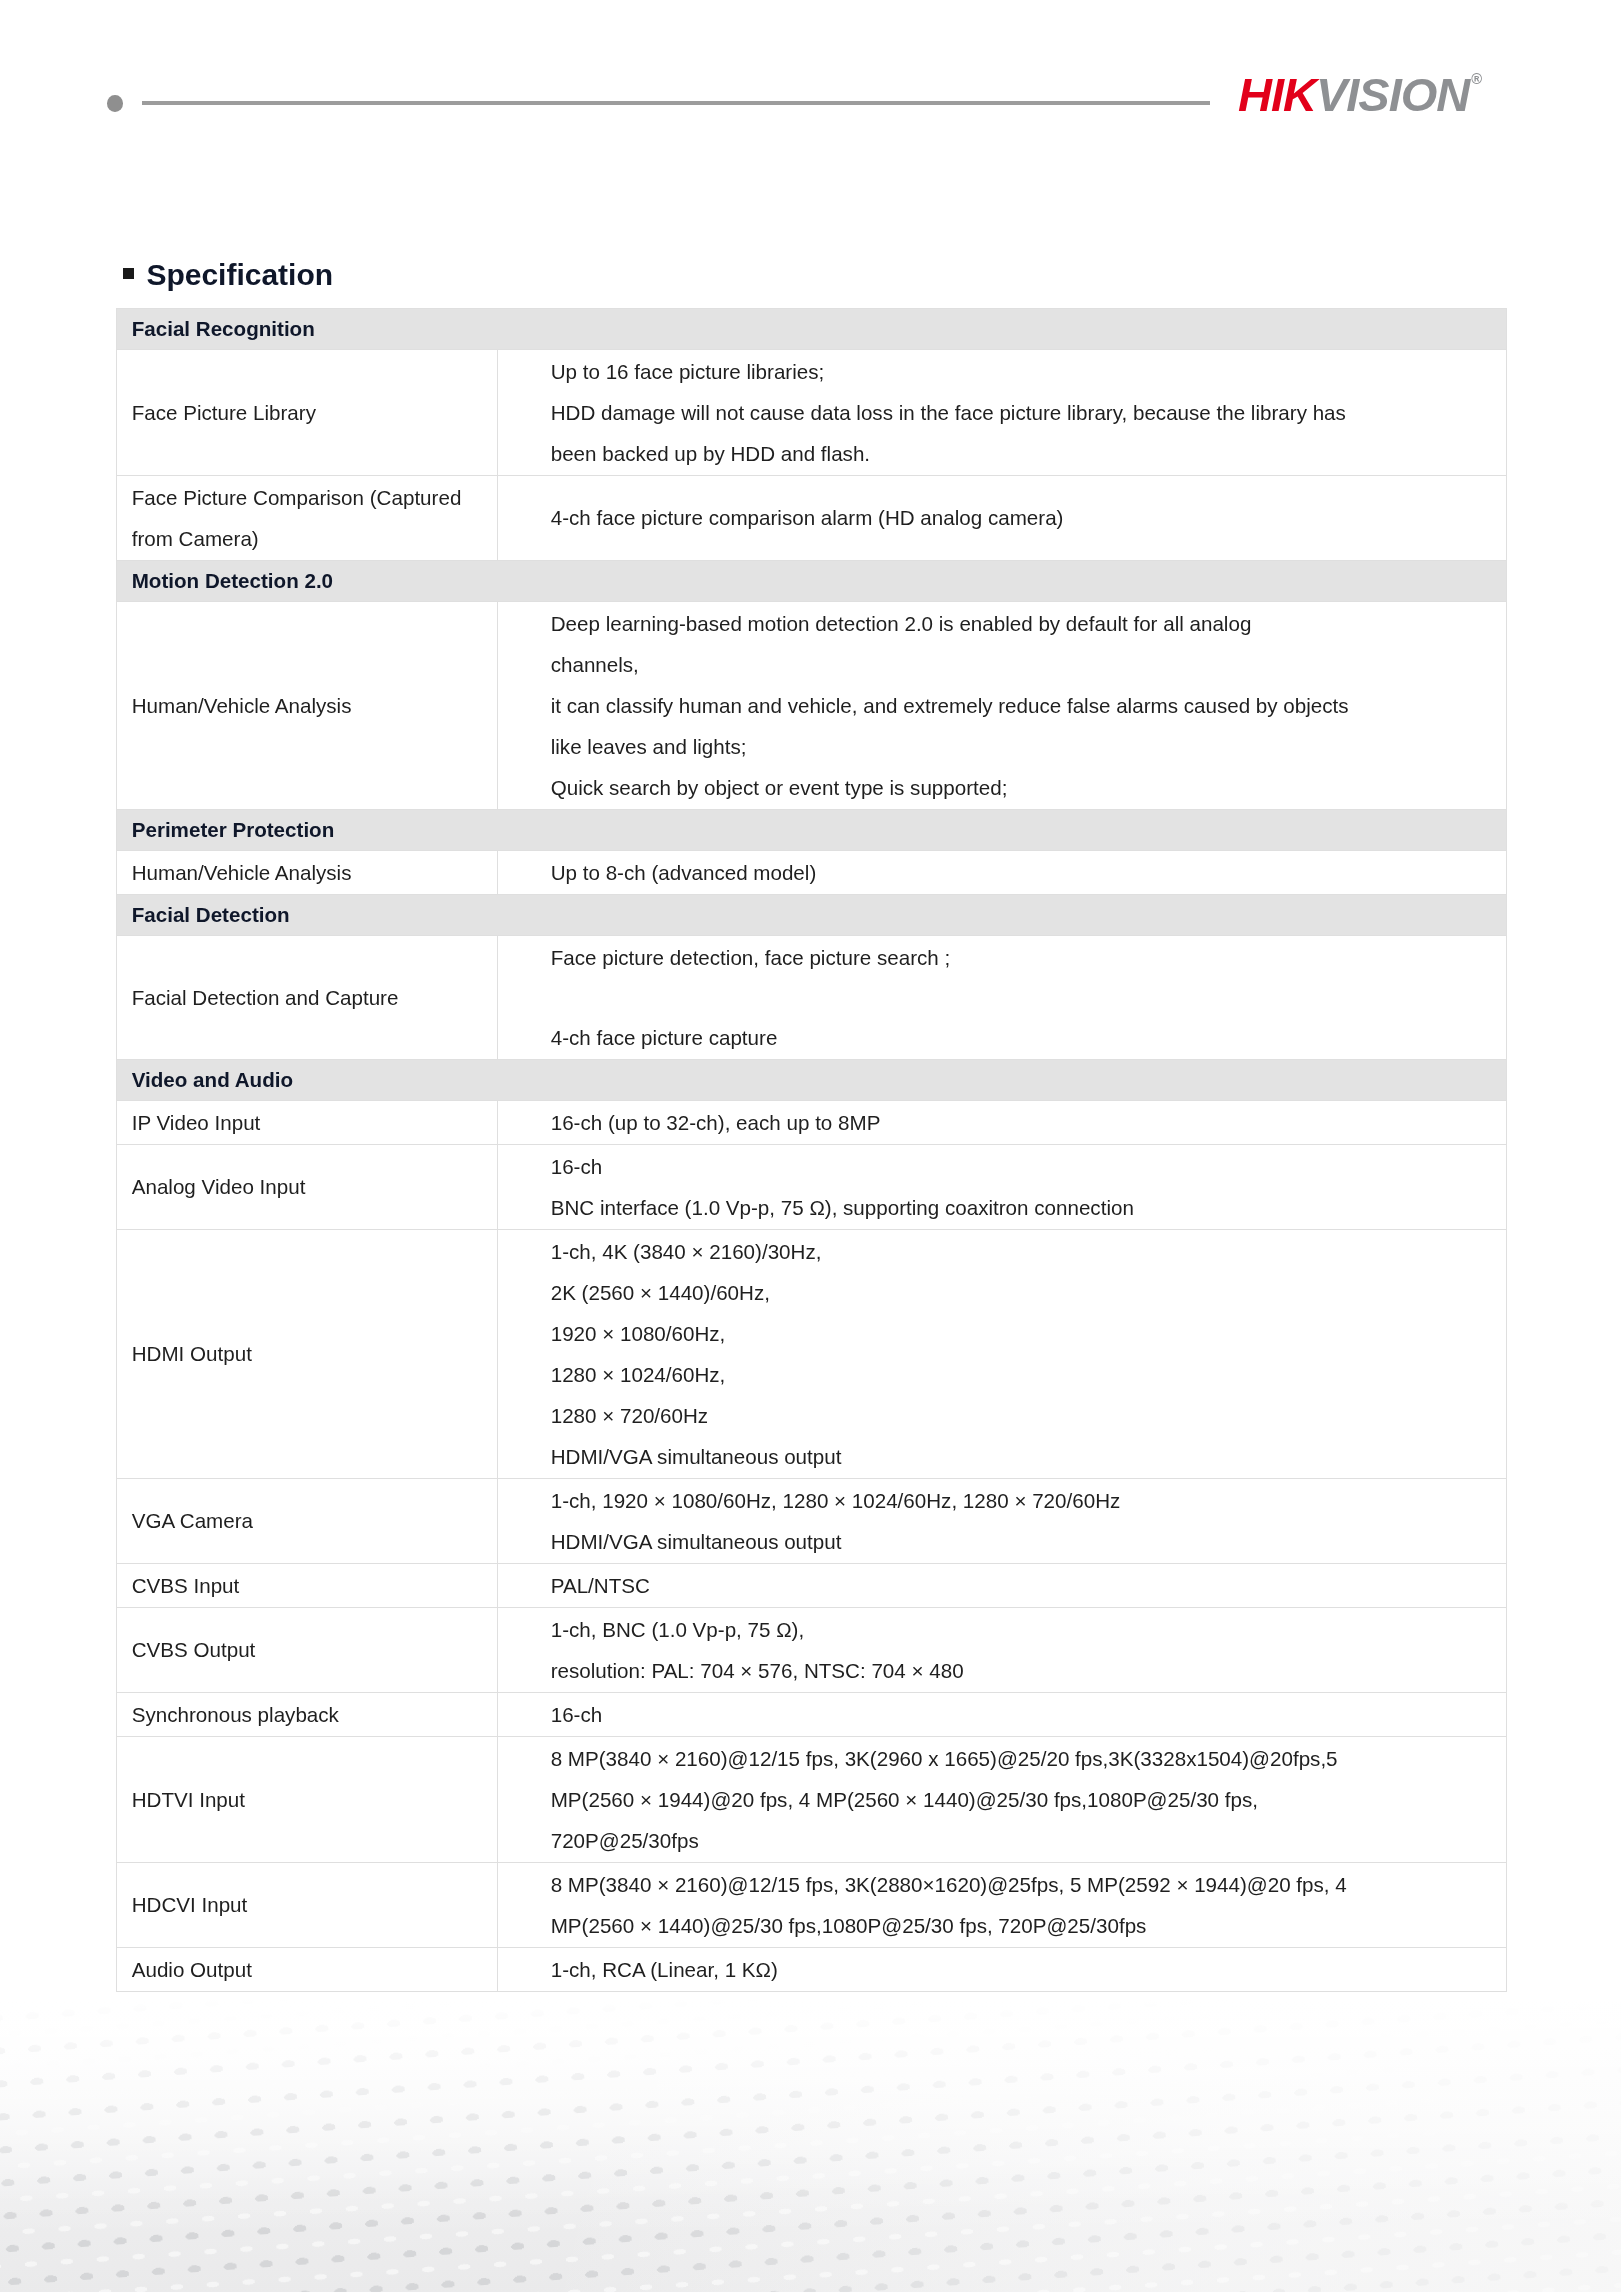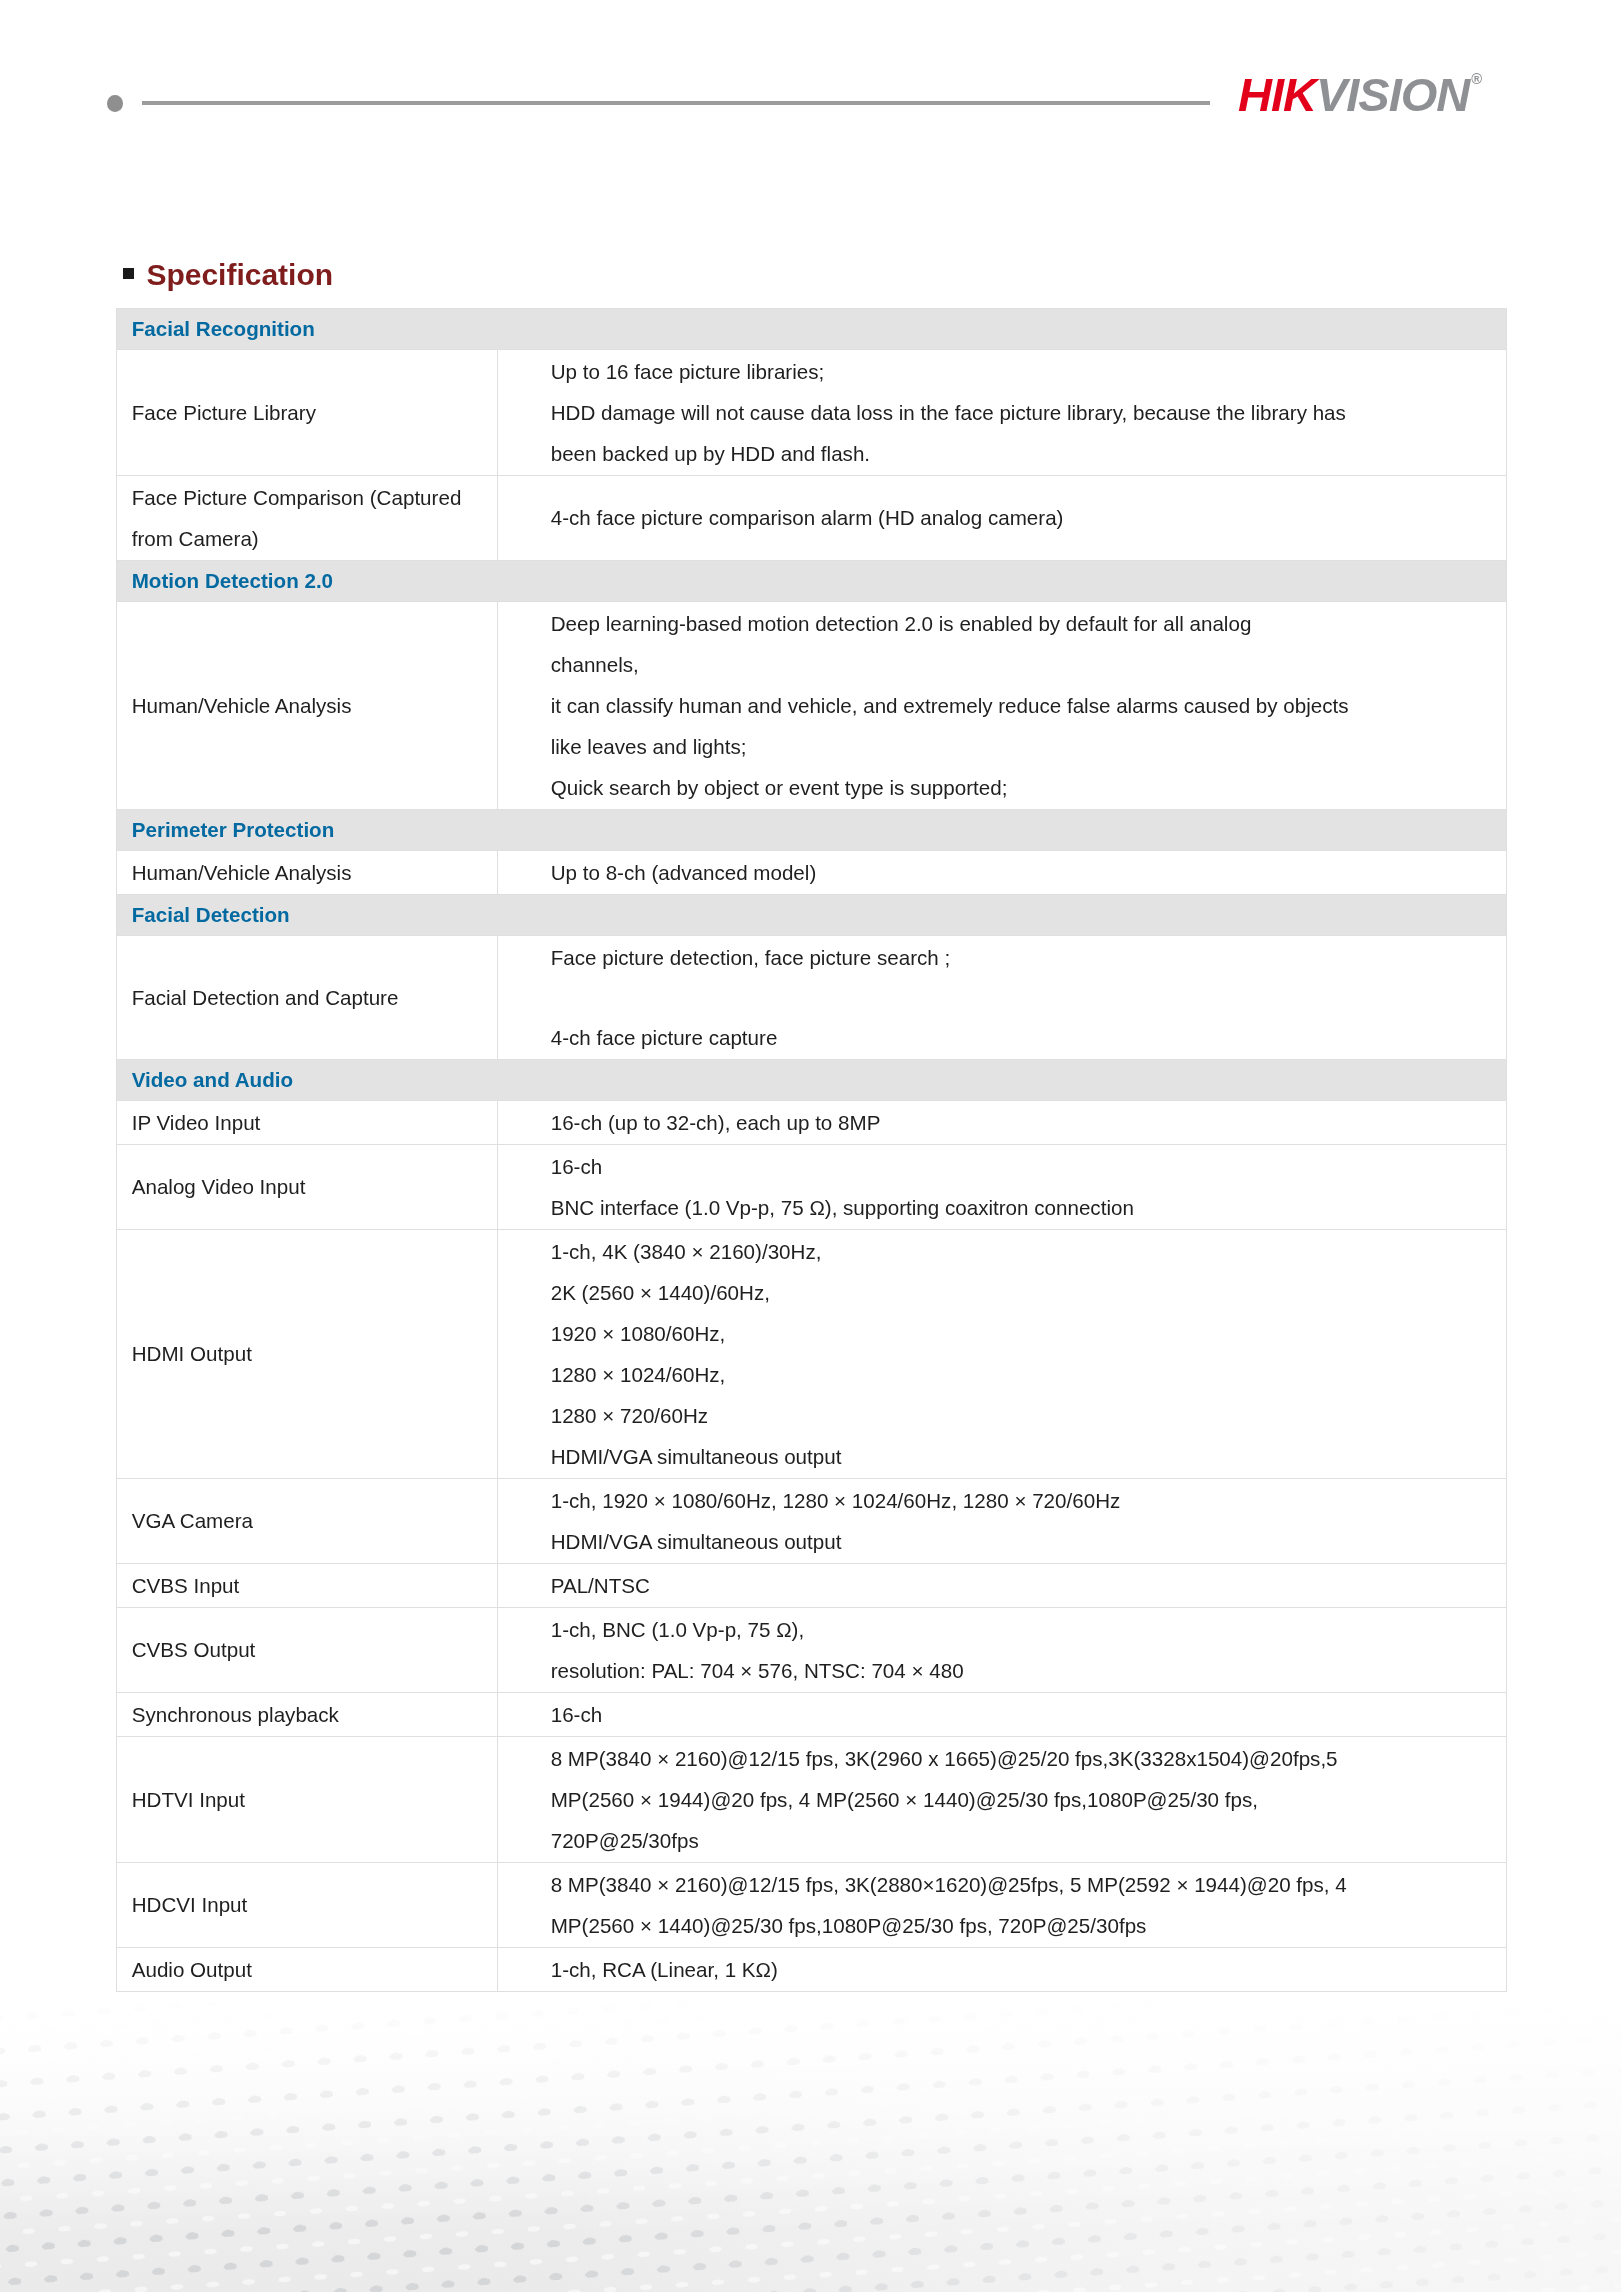--- a/index.html
+++ b/index.html
@@ -19,27 +19,27 @@
   .header-dot{position:absolute;left:107px;top:95px;width:15.7px;height:16.7px;border-radius:50%;background:#8f8f8f;}
   .header-rule{position:absolute;left:142px;top:101px;width:1068px;height:3.9px;background:#9c9c9c;}
   .logo{position:absolute;left:1238px;top:71px;font-style:italic;font-weight:700;
         font-size:47px;letter-spacing:-1px;white-space:nowrap;line-height:1;}
   .logo .hik{color:var(--logo-red);font-style:italic;}
   .logo .vision{color:var(--logo-gray);}
   .logo .reg{font-size:14.7px;color:var(--logo-gray);font-style:normal;vertical-align:27.4px;margin-left:2px;letter-spacing:0;}
 
   
   .main{position:relative;z-index:1;margin:0 114px 0 116px;padding-top:253px;}
-  h1.page-title{margin:0 0 11.8px;padding-left:6.9px;font-size:30px;line-height:43px;font-weight:700;color:#7f1d1d;}
+  h1.page-title{margin:0 0 11.8px;padding-left:6.9px;font-size:30px;line-height:43px;font-weight:700;color:#0f172a;}
   .title-bullet{display:inline-block;width:10.8px;height:10.8px;background:#1a1a1a;margin-right:12.7px;vertical-align:5.9px;}
 
   table.spec-table{width:100%;border-collapse:collapse;background:#fff;font-size:20.6px;color:var(--text);
                    border:1px solid var(--border);}
   table.spec-table td{border:1px solid var(--border);vertical-align:middle;}
-  td.section-cell{background:var(--section-bg);font-weight:700;color:#0369a1;height:41px;padding:0 0 0 14.7px;}
+  td.section-cell{background:var(--section-bg);font-weight:700;color:#0f172a;height:41px;padding:0 0 0 14.7px;}
   td.label-cell{width:381px;padding:1px 9.8px 1px 14.7px;line-height:41px;}
   td.value-cell{padding:1px 11.8px 1px 16.7px;}
   .vline{line-height:41px;margin-left:36px;}
   tr[data-key="facial-detection-and-capture"] td.value-cell .vline + .vline{margin-top:39px;}
 
   
   .footer-deco{position:absolute;left:0;right:0;bottom:0;height:294px;z-index:0;overflow:hidden;
                background:linear-gradient(180deg,rgba(238,238,239,0) 0%, #ededee 70%, #eaeaeb 100%);}
   .footer-deco .dots{position:absolute;left:-147px;top:-78px;right:-147px;bottom:-118px;
     background-image:

